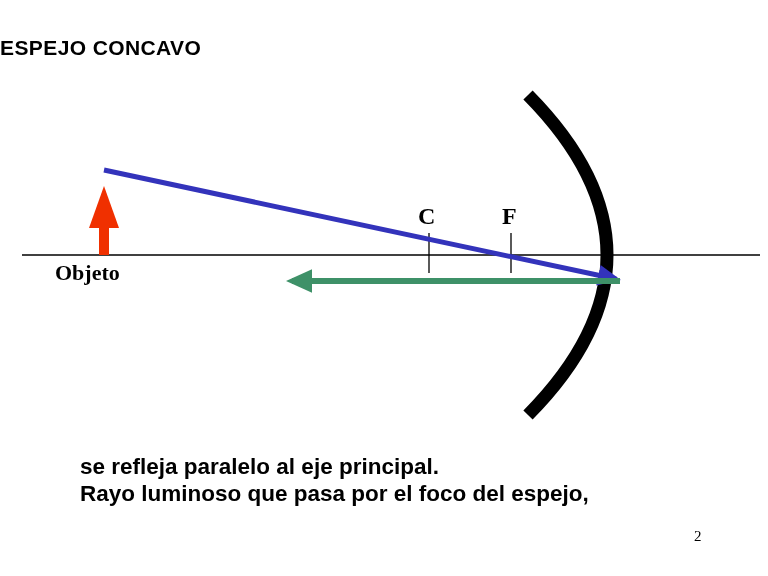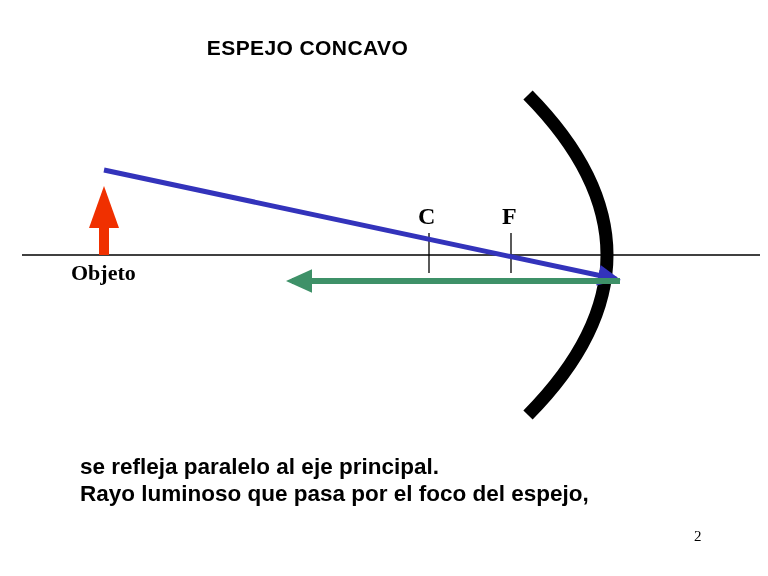--- a/index.html
+++ b/index.html
@@ -33,21 +33,21 @@
     width: 768px;
     height: 576px;
     display: block;
   }
 
   .title {
     position: absolute;
     left: 0;
     top: 36px;
     width: 615px;
-    text-align: center;
+    text-align: left;
     font-family: "Liberation Sans", sans-serif;
     font-weight: bold;
     font-size: 21px;
     letter-spacing: 0.4px;
     color: #000000;
     white-space: nowrap;
   }
 
   .label-serif {
     position: absolute;
@@ -66,21 +66,20 @@
   #label-f {
     left: 502px;
     top: 203px;
     font-size: 24px;
   }
 
   #label-objeto {
     left: 55px;
     top: 260px;
     font-size: 22px;
-    margin-left: 16px;
   }
 
   .caption {
     position: absolute;
     left: 80px;
     top: 453px;
     width: 620px;
     font-family: "Liberation Sans", sans-serif;
     font-weight: bold;
     font-size: 22.5px;

